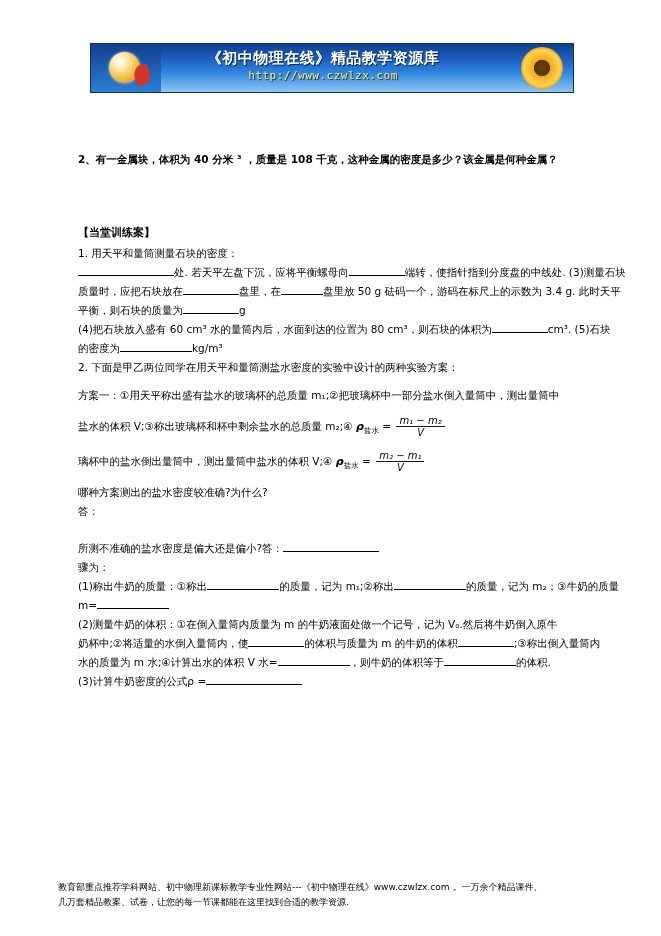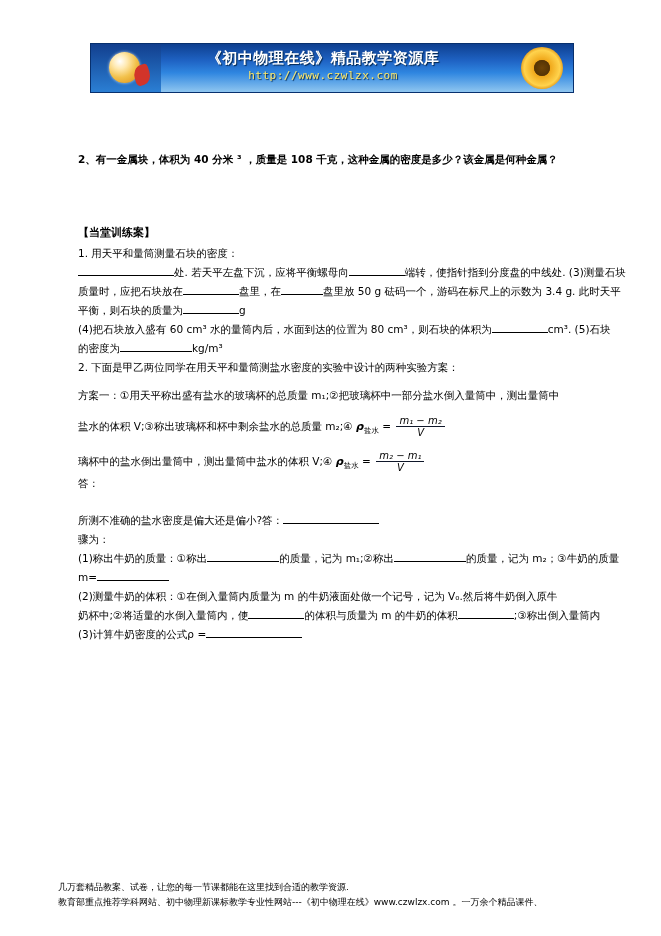--- a/index.html
+++ b/index.html
@@ -258,20 +258,21 @@
       <span class="eqline">
         <span class="rho">ρ</span><sub>盐水</sub>
         <span>=</span>
         <span class="frac">
           <span class="num">m₂ − m₁</span>
           <span class="den">V</span>
         </span>
       </span>
     </p>
 
+    <p class="para tight spaced">哪种方案测出的盐水密度较准确?为什么?</p>
     <p class="para tight">答：</p>
 
     <div class="gap-sm"></div>
 
     <p class="para tight spaced">
       <span>所测不准确的盐水密度是偏大还是偏小?答：</span><span class="blank b-xl"></span>
     </p>
 
     <p class="para tight">骤为：</p>
 
@@ -279,22 +280,25 @@
       <span>(1)称出牛奶的质量：①称出</span><span class="blank b-l"></span><span>的质量，记为 m₁;②称出</span><span class="blank b-l"></span><span>的质量，记为 m₂；③牛奶的质量</span>
     </p>
     <p class="para tight">
       <span>m=</span><span class="blank b-l"></span>
     </p>
     <p class="para tight">(2)测量牛奶的体积：①在倒入量筒内质量为 m 的牛奶液面处做一个记号，记为 V₀.然后将牛奶倒入原牛</p>
     <p class="para tight">
       <span>奶杯中;②将适量的水倒入量筒内，使</span><span class="blank b-m"></span><span>的体积与质量为 m 的牛奶的体积</span><span class="blank b-m"></span><span>;③称出倒入量筒内</span>
     </p>
     <p class="para tight">
+      <span>水的质量为 m 水;④计算出水的体积 V 水=</span><span class="blank b-l"></span><span>，则牛奶的体积等于</span><span class="blank b-l"></span><span>的体积.</span>
+    </p>
+    <p class="para tight">
       <span>(3)计算牛奶密度的公式ρ =</span><span class="blank b-xl"></span>
     </p>
   </div>
 
   <div class="footer">
+    <p>教育部重点推荐学科网站、初中物理新课标教学专业性网站---《初中物理在线》www.czwlzx.com 。一万余个精品课件、</p>
     <p>几万套精品教案、试卷，让您的每一节课都能在这里找到合适的教学资源.</p>
-    <p>教育部重点推荐学科网站、初中物理新课标教学专业性网站---《初中物理在线》www.czwlzx.com 。一万余个精品课件、</p>
   </div>
 
 </div>
 
 </body></html>

